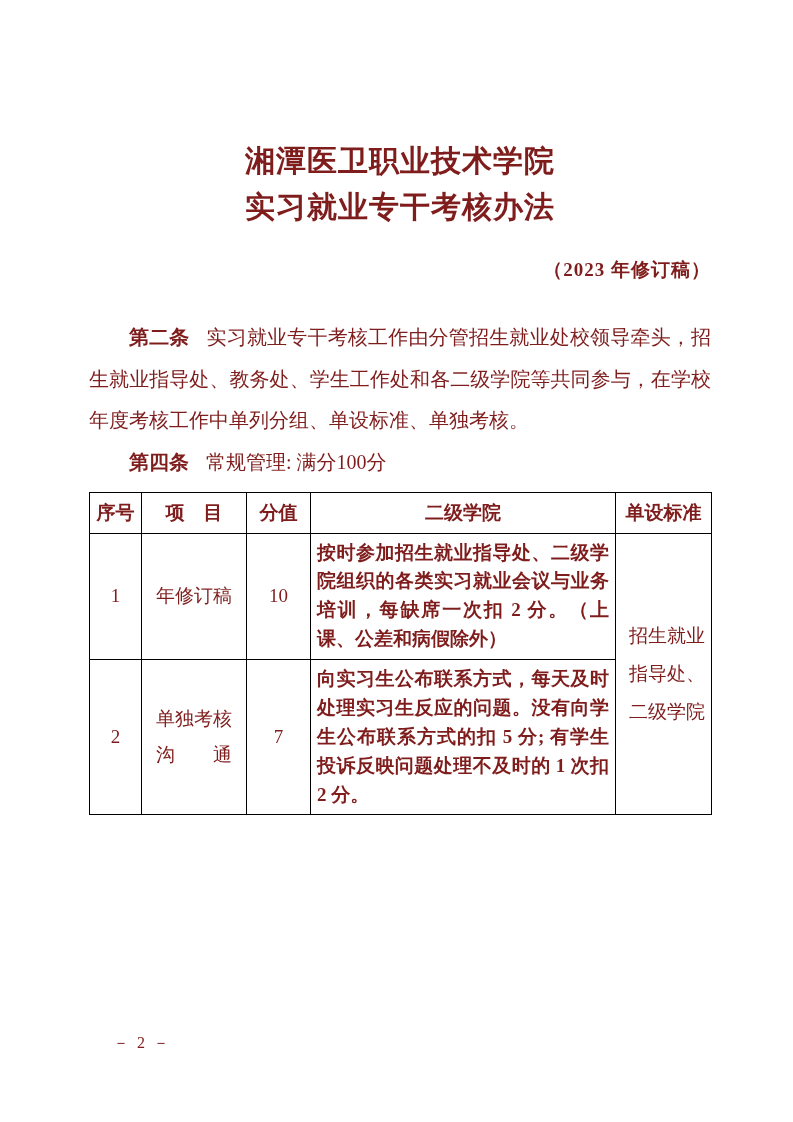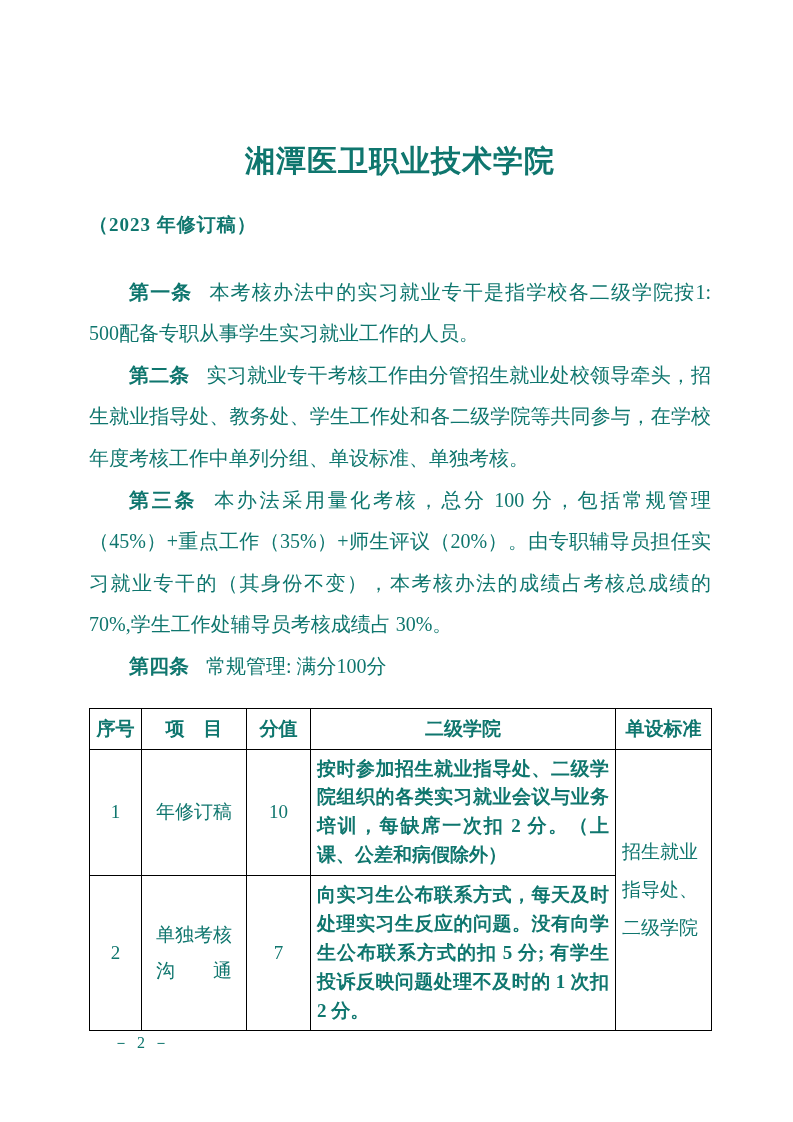--- a/index.html
+++ b/index.html
@@ -5,63 +5,63 @@
   html, body {
     margin: 0;
     padding: 0;
     background: #ffffff;
   }
   .page {
     position: relative;
     width: 793px;
     height: 1112px;
     background: #ffffff;
-    color: #0f766e;
+    color: #7f1d1d;
     overflow: hidden;
     font-family: "Liberation Serif", serif;
   }
   .content {
     position: absolute;
     left: 89px;
     top: 138px;
     width: 622px;
   }
   .doc-title {
     margin: 0;
     text-align: center;
     font-family: "Liberation Sans", sans-serif;
     font-weight: bold;
     font-size: 30px;
     line-height: 1.52;
     letter-spacing: 1px;
   }
   .doc-subtitle {
     margin-top: 28px;
-    text-align: left;
+    text-align: right;
     font-weight: bold;
     font-size: 19px;
     letter-spacing: 1px;
   }
   .body-block {
     margin-top: 34px;
   }
   .para {
     margin: 0;
     font-size: 20px;
     line-height: 2.08;
     text-align: justify;
     text-indent: 2em;
   }
   .para-label {
     font-weight: bold;
     margin-right: 0.85em;
   }
   table.assess {
     width: 622px;
-    margin-top: 20px;
+    margin-top: 8px;
     border-collapse: collapse;
     table-layout: fixed;
     font-size: 19px;
   }
   table.assess col.c-no { width: 52px; }
   table.assess col.c-item { width: 105px; }
   table.assess col.c-score { width: 64px; }
   table.assess col.c-standard { width: 305px; }
   table.assess col.c-unit { width: 96px; }
   table.assess th, table.assess td {
@@ -83,50 +83,49 @@
     white-space: pre-line;
   }
   td.cell-standard {
     text-align: justify;
     vertical-align: middle;
     line-height: 1.52;
     padding: 8px 9px;
     font-weight: bold;
   }
   td.cell-unit {
-    text-align: left;
+    text-align: right;
     vertical-align: middle;
     line-height: 2.0;
   }
   .page-number {
     position: absolute;
     left: 113px;
     top: 1033px;
     font-size: 16px;
     letter-spacing: 2px;
   }
 </style>
 </head>
 <body>
 
 <div class="page">
   <div class="content">
 
     <h1 class="doc-title">
       <div>湘潭医卫职业技术学院</div>
+      <div>实习就业专干考核办法</div>
     </h1>
 
     <div class="doc-subtitle">（2023 年修订稿）</div>
 
     <div class="body-block">
-      <p class="para"><span class="para-label">第一条</span><span>本考核办法中的实习就业专干是指学校各二级学院按1: 500配备专职从事学生实习就业工作的人员。</span></p>
 
       <p class="para"><span class="para-label">第二条</span><span>实习就业专干考核工作由分管招生就业处校领导牵头，招生就业指导处、教务处、学生工作处和各二级学院等共同参与，在学校年度考核工作中单列分组、单设标准、单独考核。</span></p>
 
-      <p class="para"><span class="para-label">第三条</span><span>本办法采用量化考核，总分 100 分，包括常规管理（45%）+重点工作（35%）+师生评议（20%）。由专职辅导员担任实习就业专干的（其身份不变），本考核办法的成绩占考核总成绩的 70%,学生工作处辅导员考核成绩占 30%。</span></p>
 
       <p class="para"><span class="para-label">第四条</span><span>常规管理: 满分100分</span></p>
     </div>
 
     <table class="assess">
       <colgroup>
         <col class="c-no">
         <col class="c-item">
         <col class="c-score">
         <col class="c-standard">

